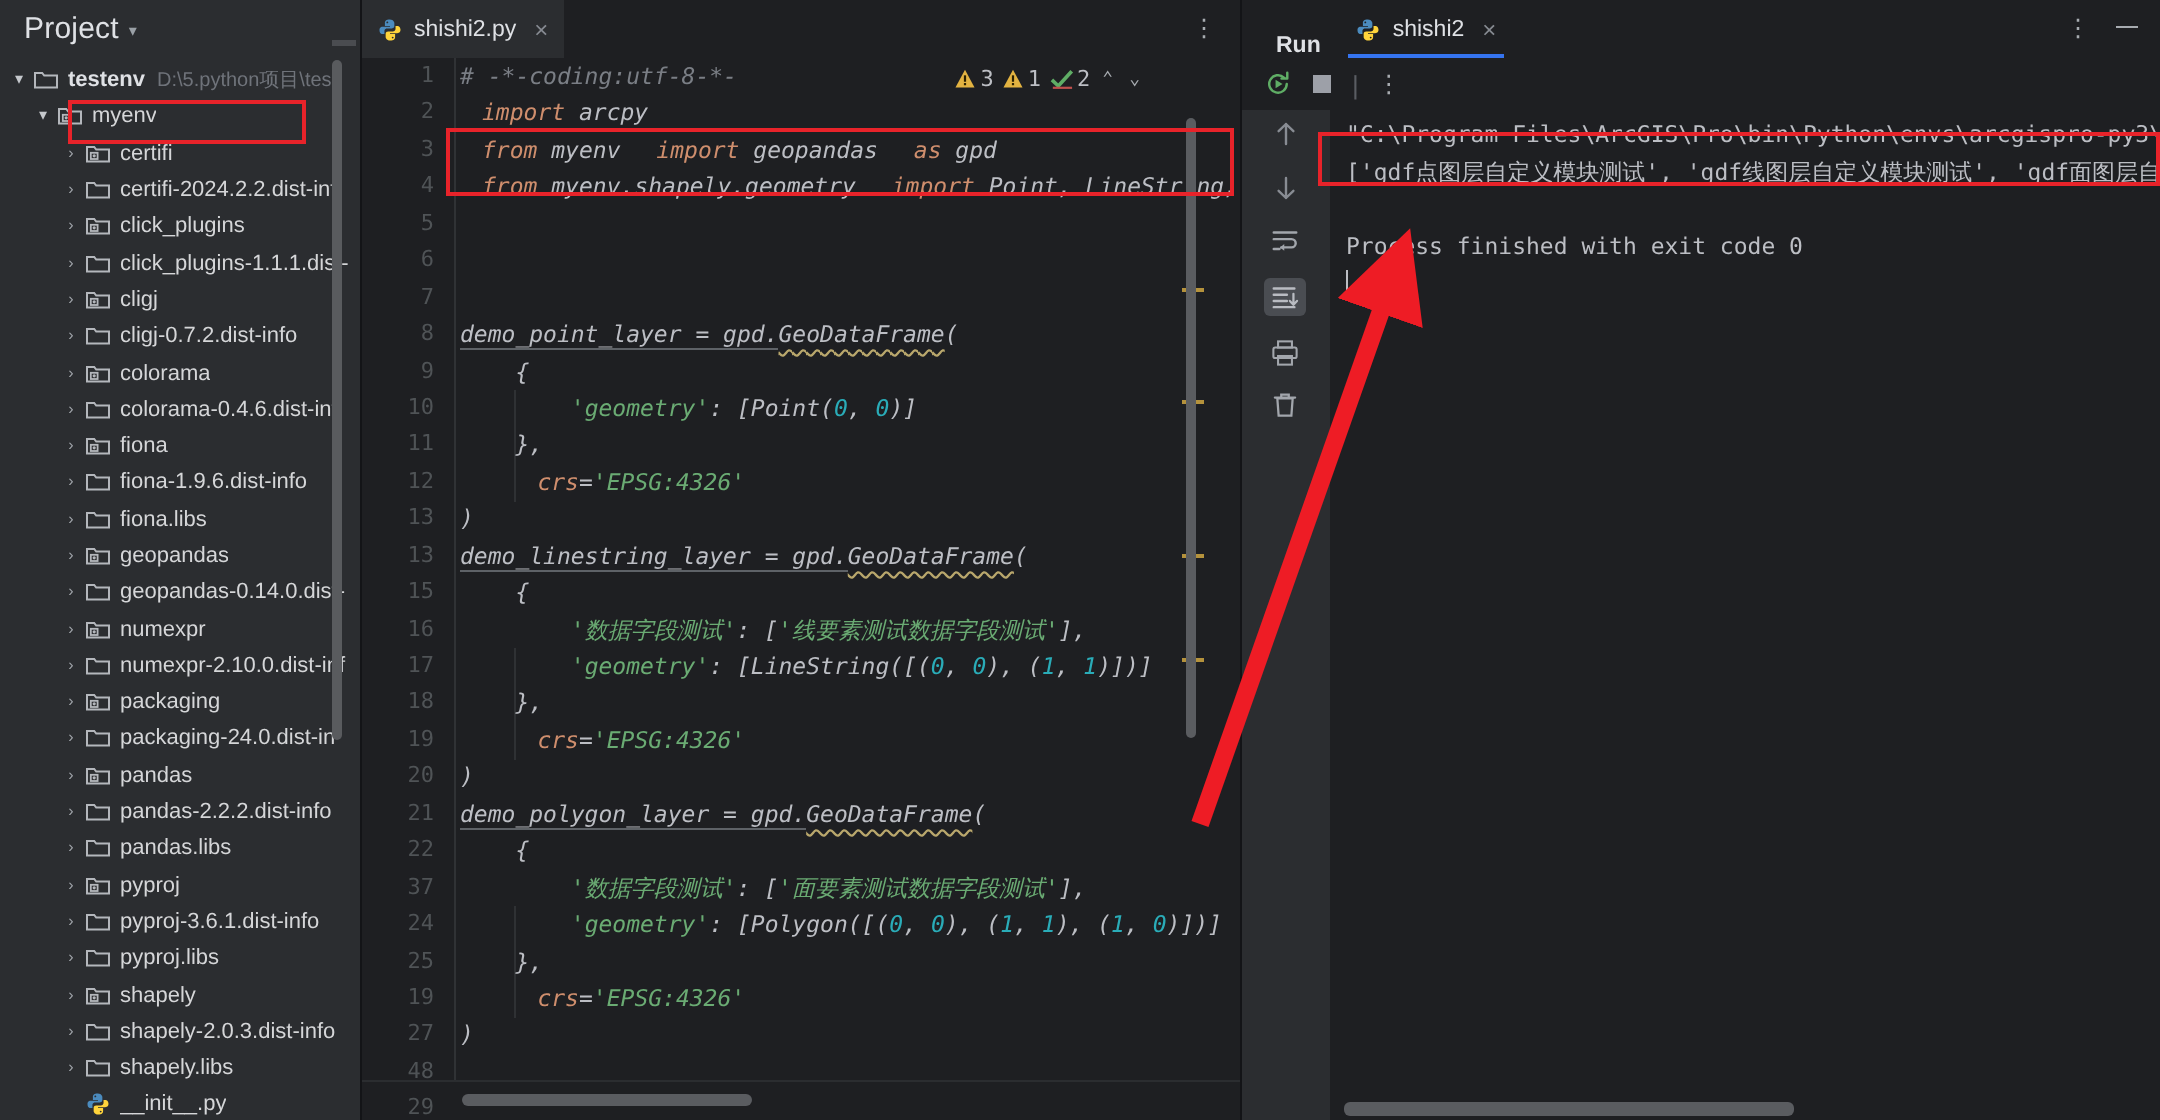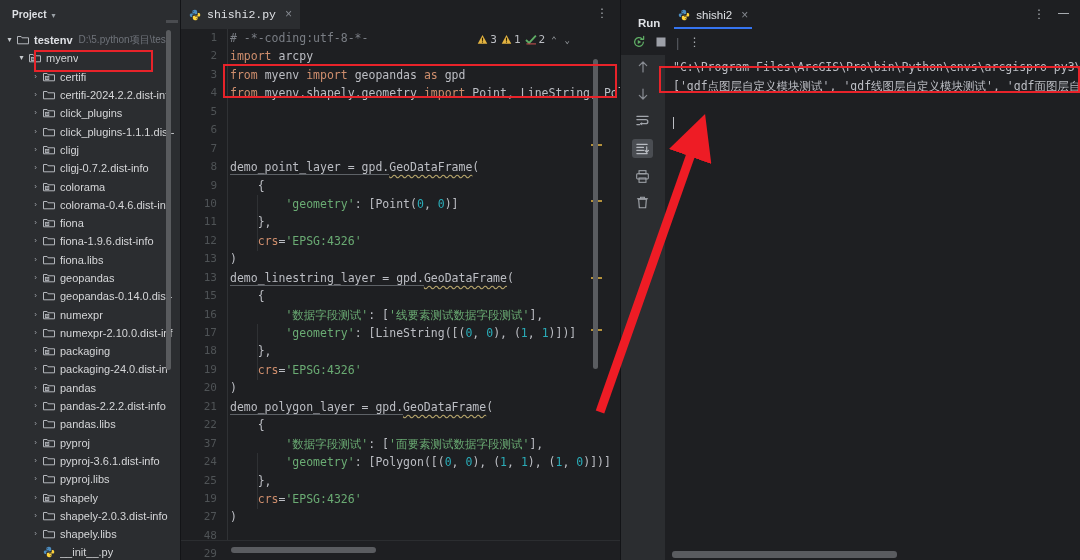--- a/index.html
+++ b/index.html
@@ -18,21 +18,21 @@
     position: relative;
     flex: 0 0 180px;
     overflow: hidden;
   }
   .sidebar-header {
     height: 29px; display: flex; align-items: center;
     padding-left: 12px; gap: 5px;
     background: #2b2d30;
   }
   .sidebar-title {
-    color: #dfe1e5; font-size: 10px; font-weight: bold;
+    color: #dfe1e5; font-size: 15px; font-weight: normal;
     letter-spacing: .1px;
   }
   .chev-sm { color: #9aa0a6; font-size: 8px; line-height: 1; transform: translateY(1px); }
 
   .tree { padding-top: 2px; position: relative; }
   .tree-row {
     height: 18.3px; display: flex; align-items: center;
     font-size: 11px; color: #d5d6d8;
     white-space: nowrap; padding-right: 4px;
   }
@@ -64,21 +64,20 @@
   }
 
   
   .editor {
     flex: 0 0 440px; width: 440px; height: 560px;
     background: #1e1f22; position: relative; overflow: hidden;
   }
   .tabbar {
     height: 29px; background: #1e1f22; display: flex; align-items: flex-end;
     position: relative;
-    font-family: Liberation Mono, monospace;
   }
   .tab {
     height: 29px; display: flex; align-items: center; gap: 6px;
     padding: 0 8px 0 9px; background: #2b2d30;
     font-size: 11.5px; color: #dfe1e5;
   }
   .tab-close { color: #868a91; font-size: 12px; line-height: 1; margin-left: 3px; }
   .tab-kebab {
     position: absolute; right: 12px; top: 8px;
     color: #a7abb0; font-size: 12px; letter-spacing: 0; line-height: 12px;
@@ -98,25 +97,25 @@
     line-height: 18.45px;
   }
   .fold-line {
     position: absolute; left: 47px; top: 0; bottom: 20px; width: 1px;
     background: #303235;
   }
   .code-lines {
     position: absolute; left: 50px; top: 0; right: 0; bottom: 0;
     font-family: "DejaVu Sans Mono", monospace; font-size: 11.5px;
   }
-  .cl { height: 18.45px; line-height: 18.45px; white-space: pre; color: #bcbec4; }
+  .cl { height: 18.45px; line-height: 18.45px; white-space: pre; color: #bcbec4; font-style: italic; }
   .ind-guide {
     position: absolute; width: 1px; background: #2f3134;
   }
-  .kw   { color: #cf8e6d; }
+  .kw   { color: #cf8e6d; margin-left: 11px; }
   .str  { color: #6aab73; }
   .num  { color: #2aacb8; }
   .cmt  { color: #7a7e85; }
   .fn   { color: #bcbec4; }
   .und  { text-decoration: underline; text-decoration-color:#b9a76c; text-decoration-style: wavy; text-underline-offset: 3px;}
   .undl { border-bottom: 1px solid #5e6267; }
 
   .inspect {
     position: absolute; right: 48px; top: 4px;
     display: flex; align-items: center; gap: 4px;
@@ -698,20 +697,21 @@
           <path d="M6 4V2.4h4V4" stroke="#a2a6ac" stroke-width="1.2" fill="none"></path>
           <path d="M3.9 4.4h8.2l-.7 9.2H4.6z" stroke="#a2a6ac" stroke-width="1.2" fill="none"></path>
         </svg>
       </span>
     </div>
 
     <div class="run-console" id="run-console">
         <div class="con-line">"C:\Program Files\ArcGIS\Pro\bin\Python\envs\arcgispro-py3\pyth</div>
         <div class="con-line">['gdf点图层自定义模块测试', 'gdf线图层自定义模块测试', 'gdf面图层自定义模</div>
         <div class="con-line">&nbsp;</div>
+        <div class="con-line">Process finished with exit code 0</div>
         <div class="con-line"><span class="caret"></span></div>
       </div>
     <div class="run-scroll-h"></div>
   </div>
 
   <div class="divider-v" style="left:180px;"></div>
   <div class="divider-v" style="left:620px;"></div>
 
   <div class="redbox" style="left:34px;  top:50px;  width:119px; height:22px;"></div>
   <div class="redbox" style="left:223px; top:64px;  width:394px; height:34px;"></div>

